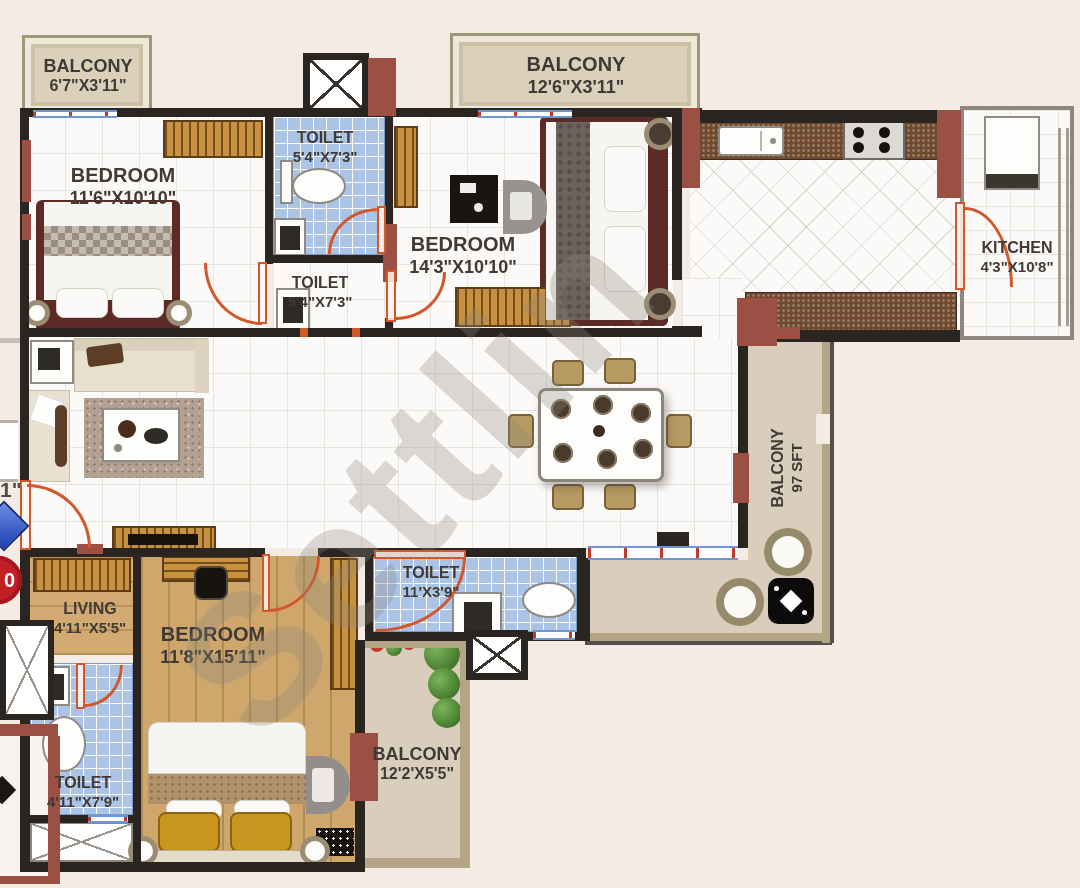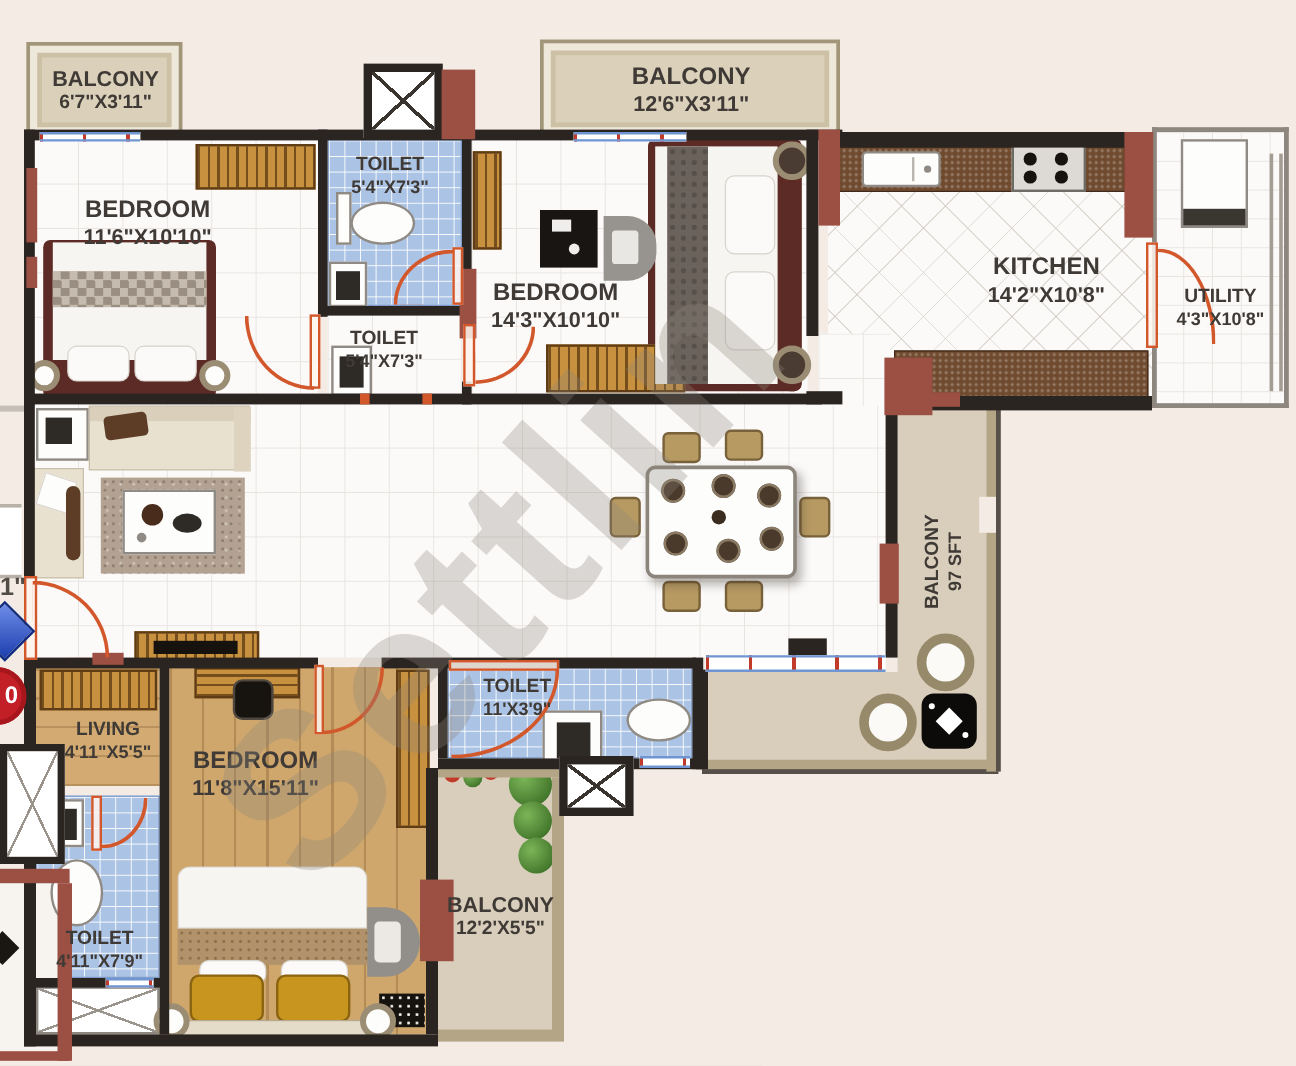--- a/index.html
+++ b/index.html
@@ -385,26 +385,22 @@
       <span class="dm">5'4"X7'3"</span>
   </div>
   <div class="room-label sm" style="left:320px;top:292px">
     <span class="nm">TOILET</span>
       <span class="dm">5'4"X7'3"</span>
   </div>
   <div class="room-label lg" style="left:463px;top:255px">
     <span class="nm">BEDROOM</span>
       <span class="dm">14'3"X10'10"</span>
   </div>
-  <div class="room-label lg" style="left:872px;top:234px">
+  <div class="room-label sm" style="left:1017px;top:257px">
     <span class="nm">KITCHEN</span>
-      <span class="dm">14'2"X10'8"</span>
-  </div>
-  <div class="room-label sm" style="left:1017px;top:257px">
-    <span class="nm">UTILITY</span>
       <span class="dm">4'3"X10'8"</span>
   </div>
   <div class="room-label sm vert" style="left:787px;top:468px">
     <span class="nm">BALCONY</span>
       <span class="dm">97 SFT</span>
   </div>
   <div class="room-label sm" style="left:90px;top:618px">
     <span class="nm">LIVING</span>
       <span class="dm">4'11"X5'5"</span>
   </div>

